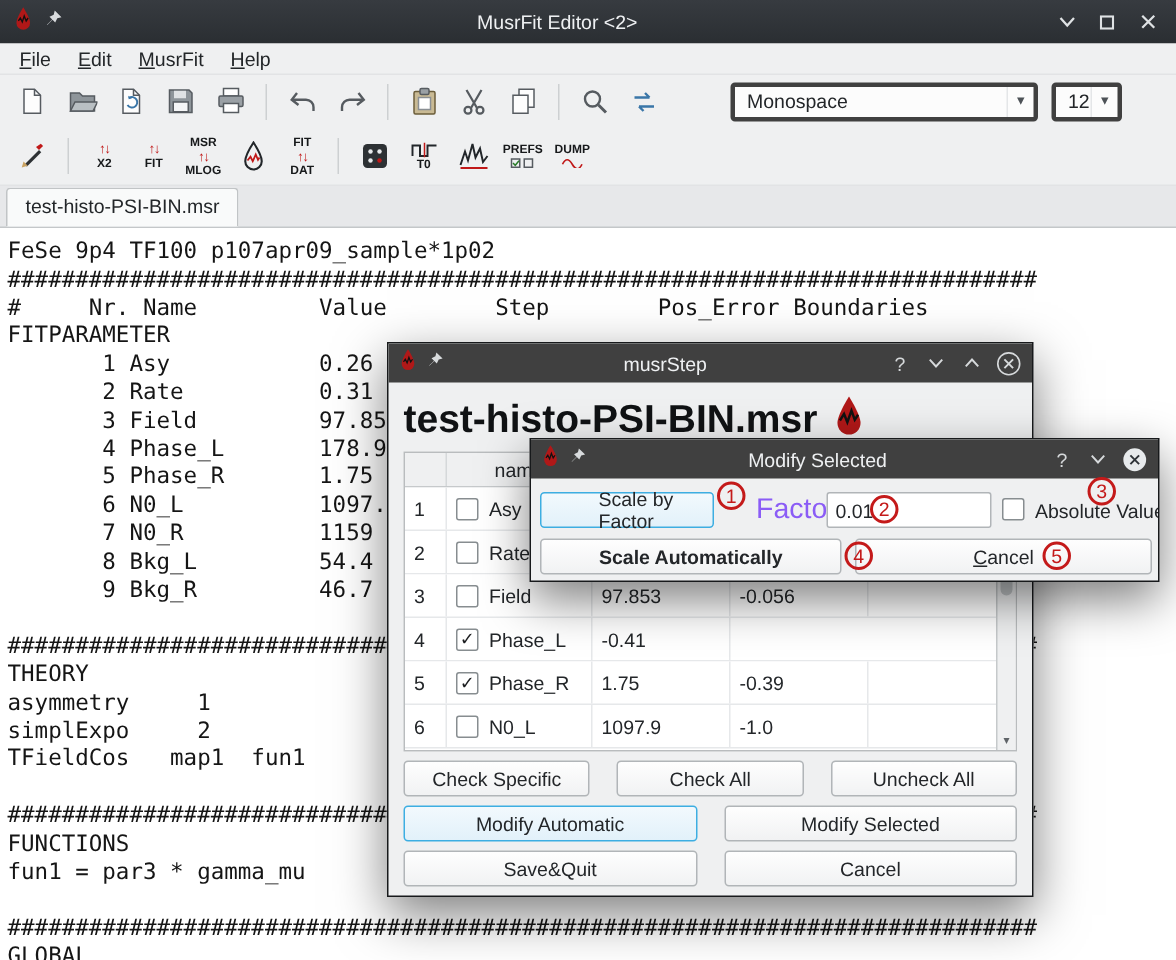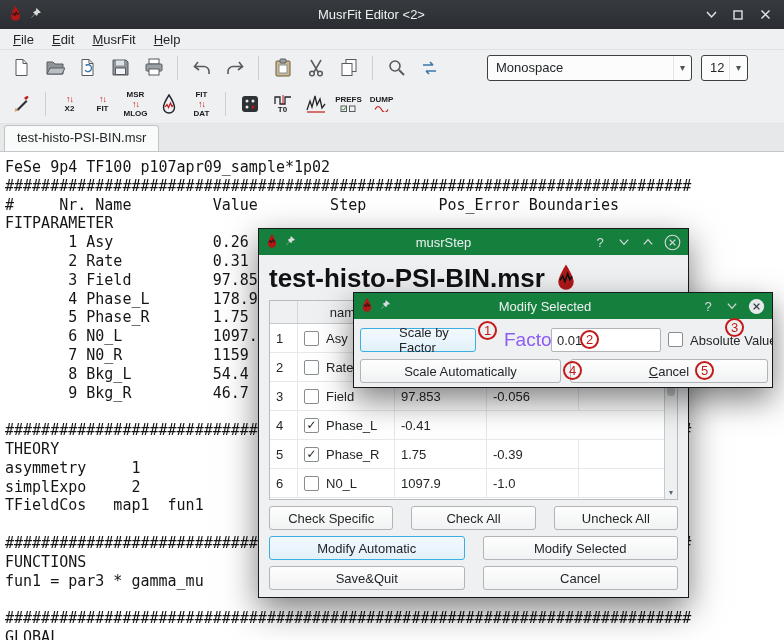--- a/index.html
+++ b/index.html
@@ -16,39 +16,39 @@
   .menubar { height:21px; background:#eff0f1; display:flex; align-items:center; padding:0 4px; border-bottom:1px solid #e2e3e5; }
   .menu-item { font-size:13px; color:#232629; padding:1px 9px; display:inline-block; }
   .menu-item::first-letter { text-decoration:underline; }
 
   
   .toolbar { display:flex; align-items:center; background:#eff0f1; }
   .tb1 { height:35px; padding:0 6px; gap:2px; }
   .tb2 { height:39px; padding:0 6px; gap:2px; border-bottom:1px solid #e2e3e5; }
   .tbtn { width:31px; height:29px; display:flex; align-items:center; justify-content:center; border-radius:3px; }
   .sep { width:1px; height:24px; background:#cdd0d2; margin:0 6px; }
-  .combo { height:26px; background:#fcfcfc; border:1px solid #404040; border-radius:3px; display:flex; align-items:center; font-size:13px; color:#232629; overflow:hidden; }
+  .combo { height:26px; background:#fcfcfc; border:3px solid #404040; border-radius:3px; display:flex; align-items:center; font-size:13px; color:#232629; overflow:hidden; }
   .combo-font { width:205px; margin-left:40px; padding-left:8px; }
   .combo-size { width:47px; margin-left:7px; padding-left:8px; }
   .combo-arrow { margin-left:auto; padding:0 6px; color:#4d5257; font-size:10px; height:100%; display:flex; align-items:center; border-left:1px solid #e4e6e8; }
   .mi { display:flex; flex-direction:column; align-items:center; line-height:1; gap:1px; }
   .mi-top { color:#c01818; font-size:9px; letter-spacing:-1px; }
   .mi-label { font-size:8px; color:#17191b; font-weight:bold; letter-spacing:0; }
 
   
   .tabbar { height:28px; background:#e7e8ea; display:flex; align-items:flex-end; padding-left:4px; border-bottom:1px solid #c4c7c9; }
   .tab { background:#f9fafa; border:1px solid #c1c4c6; border-bottom:none; border-radius:3px 3px 0 0; padding:4px 12px 6px; font-size:13px; color:#232629; }
 
   
   .editor { position:absolute; left:0; top:152px; width:784px; height:488px; background:#ffffff; overflow:hidden; padding:6px 0 0 5px; }
   .ed-line { height:18.8px; font-family:"DejaVu Sans Mono","Liberation Mono",monospace; font-size:15px; color:#151515; white-space:pre; }
 
   
   .dialog { position:absolute; background:#eff0f1; border:1px solid #17191b; box-shadow:0 12px 32px rgba(0,0,0,.5); overflow:hidden; }
-  .dlg-titlebar { height:26px; background:#15803d; display:flex; align-items:center; padding:0 7px; gap:6px; }
+  .dlg-titlebar { height:26px; background:#404040; display:flex; align-items:center; padding:0 7px; gap:6px; }
   .dlg-title { flex:1; text-align:center; color:#eef0f2; font-size:13px; }
   .dlg-ctl { color:#d6d9db; font-size:13px; width:18px; height:18px; display:flex; align-items:center; justify-content:center; }
   .btn { background:linear-gradient(#fefefe,#f1f2f3); border:1px solid #b1b5b8; border-radius:3px; font-size:13px; color:#232629; display:flex; align-items:center; justify-content:center; height:24px; }
   .btn-focus { border:1px solid #3daee2; background:linear-gradient(#f2f9fd,#e2f1fa); }
   .mnemonic { display:block; }
   .mnemonic::first-letter { text-decoration:underline; }
 
   
   .musrstep { left:258px; top:228px; width:431px; height:370px; z-index:10; }
   .ms-heading { display:flex; align-items:center; gap:10px; padding:8px 10px 4px; }
@@ -71,21 +71,21 @@
   .ms-btnrow .btn { flex:1; }
 
   
   .modify { left:353px; top:292px; width:420px; height:96px; z-index:20; }
   .md-body { position:relative; height:70px; }
   .sbf-btn { position:absolute; left:6px; top:9px; width:116px;padding-left:38px; }
   .factor-label { position:absolute; left:150px; top:10px; font-size:19px; color:#8b5cf6; }
   .factor-input { position:absolute; left:197px; top:9px; width:110px; height:24px; border:1px solid #b1b5b8; border-radius:2px; background:#fff; font-size:13px; color:#232629; padding:0 5px; font-family:"Liberation Sans","DejaVu Sans",sans-serif; }
   .abs-check { position:absolute; left:314px; top:13px; width:15px; height:15px; background:#fff; border:1px solid #878d90; border-radius:2px; }
   .abs-label { position:absolute; left:336px; top:14px; font-size:13px; color:#232629; white-space:nowrap; }
-  .sa-btn { position:absolute; left:6px; top:40px; width:201px; }
+  .sa-btn { position:absolute; left:6px; top:40px; width:201px;font-weight:bold; }
   .md-cancel-btn { position:absolute; left:216px; top:40px; width:198px; }
 
   
   .ann { position:absolute; width:19px; height:19px; border:2px solid #c41a1a; border-radius:50%; color:#c41a1a; font-size:13px; line-height:15px; text-align:center; z-index:40; background:transparent; }
   .ann1 { left:124px; top:28px; }
   .ann2 { left:226px; top:37px; }
   .ann3 { left:371px; top:25px; }
   .ann4 { left:209px; top:68px; }
   .ann5 { left:341px; top:68px; }
 

